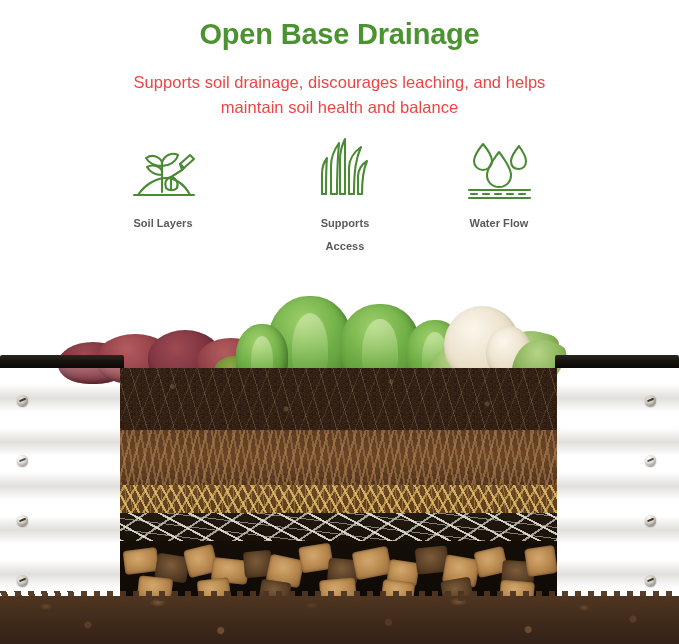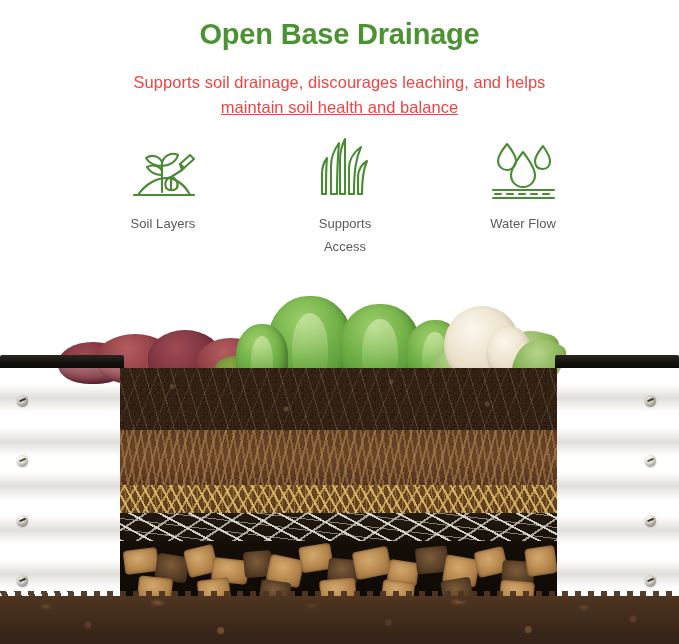--- a/index.html
+++ b/index.html
@@ -14,32 +14,32 @@
   .title {
     position:absolute; left:0; top:-9px; width:679px; text-align:center;
     font-size:29px; font-weight:bold; letter-spacing:-0.2px;
     color:#4b9331; line-height:42px; white-space:nowrap;
   }
   .subtitle {
     position:absolute; left:50%; transform:translateX(-50%); top:48px; width:560px;
     text-align:center; font-size:16.5px; font-weight:300; color:#5c5c5c;
     line-height:25px; letter-spacing:0.05px;
   }
-  .subtitle .l2 { display:block;text-decoration:underline; }
+  .subtitle .l2 { display:block; }
 
   
   .features { position:absolute; left:0; top:130px; width:679px; height:145px; }
   .feature { position:absolute; top:0; width:190px; text-align:center; }
   .feature.f0 { left:68px; }
   .feature.f1 { left:250px; }
-  .feature.f2 { left:428px; }
+  .feature.f2 { left:404px; }
   .feat-icon { height:70px; display:flex; align-items:flex-end; justify-content:center; }
   .feat-icon svg { display:block; }
   .feat-label {
-    margin-top:12px; font-size:13px; font-weight:400; color:#5a5a5a;
+    margin-top:12px; font-size:11px; font-weight:700; color:#5a5a5a;
     line-height:23px; letter-spacing:0.05px;
   }
 
   
   .scene { position:absolute; left:0; top:280px; width:679px; height:364px; background:#fff; overflow:hidden; }
 
   
   .ground {
     position:absolute; left:-10px; bottom:0; width:699px; height:48px;
     background:

